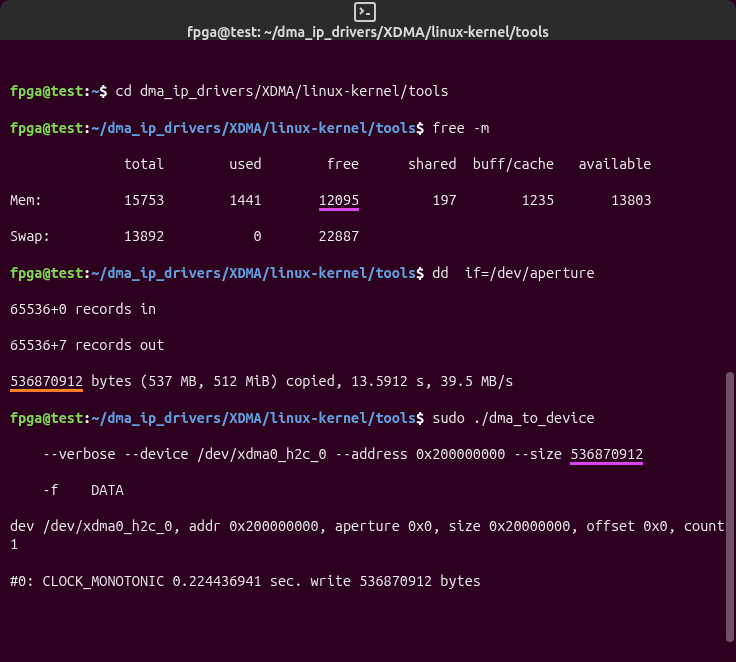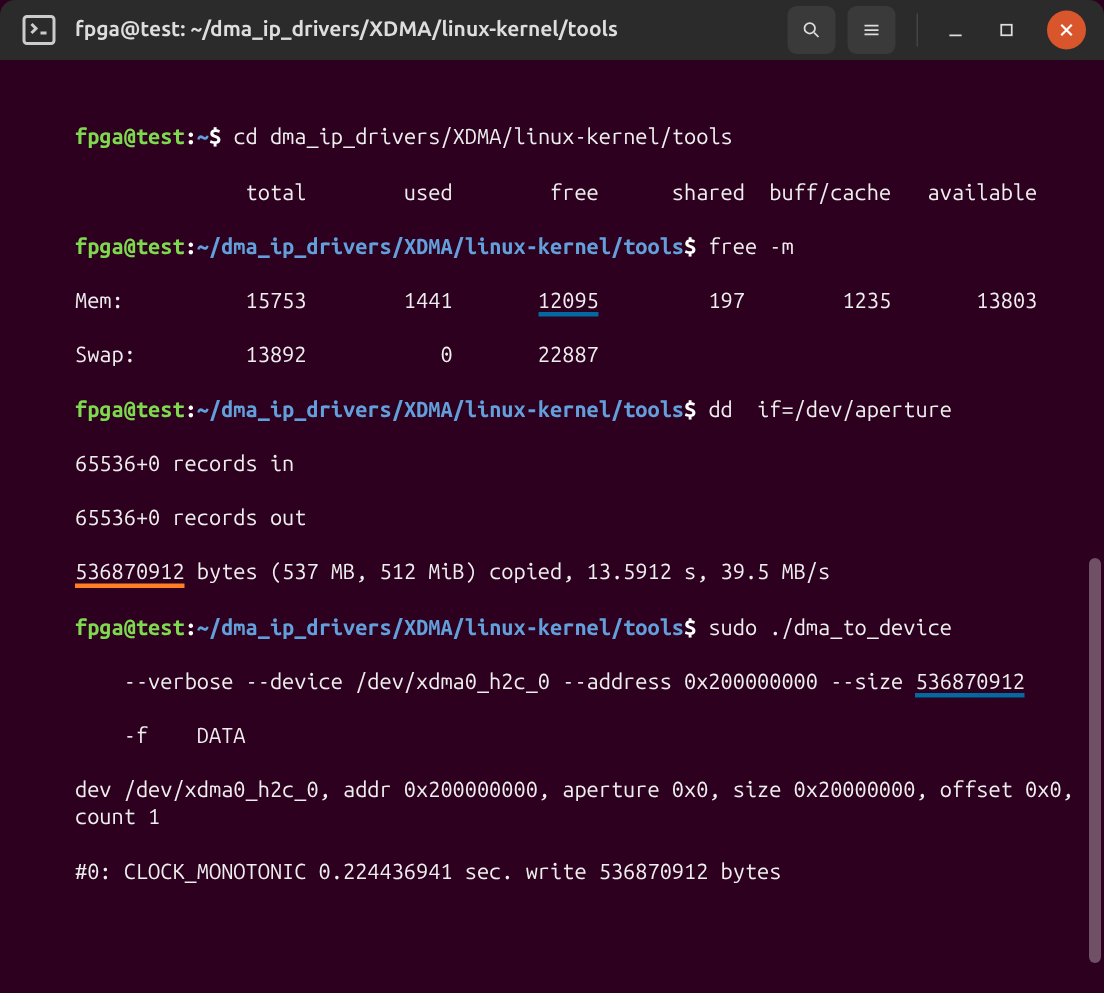--- a/index.html
+++ b/index.html
@@ -16,20 +16,21 @@
 .titlebar {
   height: 40px;
   background: #2b2b2b;
   display: flex;
   align-items: center;
   padding: 0 8px;
   color: #ddd;
   font-family: Ubuntu, "Segoe UI", sans-serif;
   font-size: 14px;
   font-weight: 600;
+  flex-direction: column;
 }
 .titlebar-icon {
   width: 24px; height: 24px;
   margin: 0 12px 0 6px;
   display: flex; align-items: center; justify-content: center;
   color: #ccc;
 }
 .titlebar-title { flex: 1; }
 .titlebar-btn {
   width: 32px; height: 32px;
@@ -45,25 +46,25 @@
 .titlebar-sep { width:1px; height:22px; background:#444; margin:0 4px 0 14px;}
 .term {
   padding: 6px 10px 4px 10px;
   color: #eee;
   white-space: pre;
   background: #2c001e;
   height: calc(100% - 40px);
   overflow: hidden;
   position: relative;
 }
-.term .line { white-space: pre-wrap; word-break: break-all; margin-left: 40px; }
+.term .line { white-space: pre-wrap; word-break: break-all; }
 .ps-user { color: #7fd94f; font-weight: bold; }
 .ps-path { color: #629fdb; font-weight: bold; }
 .hl { color:#fff; font-weight:bold; }
-.uline { border-bottom: 3px solid #0369a1; padding-bottom:0px; }
+.uline { border-bottom: 3px solid #d946ef; padding-bottom:0px; }
 .uor { border-bottom: 3px solid #ff7f27; padding-bottom:0px; }
 .scrollbar {
   position:absolute;
   right:2px; top:332px;
   width:8px; height:270px;
   background:#6f5067;
   border-radius:4px;
 }
 </style>
 </head>
@@ -102,27 +103,27 @@
   <span class="titlebar-btn close">
     <svg viewBox="0 0 24 24" fill="none" stroke="currentColor" stroke-width="2.5">
         <path d="M6 6l12 12M18 6L6 18"></path>
       </svg>
   </span>
 </div>
 
 <div class="term">
 <div class="scrollbar"></div>
 <div class="line"><span class="ps-user">fpga@test</span><span class="hl">:</span><span class="ps-path">~</span><span class="hl">$</span> <span>cd dma_ip_drivers/XDMA/linux-kernel/tools</span></div>
+<div class="line"><span class="ps-user">fpga@test</span><span class="hl">:</span><span class="ps-path">~/dma_ip_drivers/XDMA/linux-kernel/tools</span><span class="hl">$</span> <span>free -m</span></div>
 <div class="line">              total        used        free      shared  buff/cache   available</div>
-<div class="line"><span class="ps-user">fpga@test</span><span class="hl">:</span><span class="ps-path">~/dma_ip_drivers/XDMA/linux-kernel/tools</span><span class="hl">$</span> <span>free -m</span></div>
 <div class="line"><span>Mem:</span><span>          15753        1441       </span><span class="uline">12095</span><span>         197        1235       13803</span></div>
 <div class="line">Swap:         13892           0       22887</div>
 <div class="line"><span class="ps-user">fpga@test</span><span class="hl">:</span><span class="ps-path">~/dma_ip_drivers/XDMA/linux-kernel/tools</span><span class="hl">$</span> <span>dd  if=/dev/aperture  </span></div>
 <div class="line">65536+0 records in</div>
-<div class="line">65536+0 records out</div>
+<div class="line">65536+7 records out</div>
 <div class="line"><span class="uor">536870912</span><span> bytes (537 MB, 512 MiB) copied, 13.5912 s, 39.5 MB/s</span></div>
 <div class="line"><span class="ps-user">fpga@test</span><span class="hl">:</span><span class="ps-path">~/dma_ip_drivers/XDMA/linux-kernel/tools</span><span class="hl">$</span> <span>sudo ./dma_to_device  </span></div>
 <div class="line"><span>    --verbose --device /dev/xdma0_h2c_0 --address 0x200000000 --size </span><span class="uline">536870912</span></div>
 <div class="line">    -f    DATA</div>
 <div class="line">dev /dev/xdma0_h2c_0, addr 0x200000000, aperture 0x0, size 0x20000000, offset 0x0, count 1</div>
 <div class="line">#0: CLOCK_MONOTONIC 0.224436941 sec. write 536870912 bytes</div>
 
 
 
 

